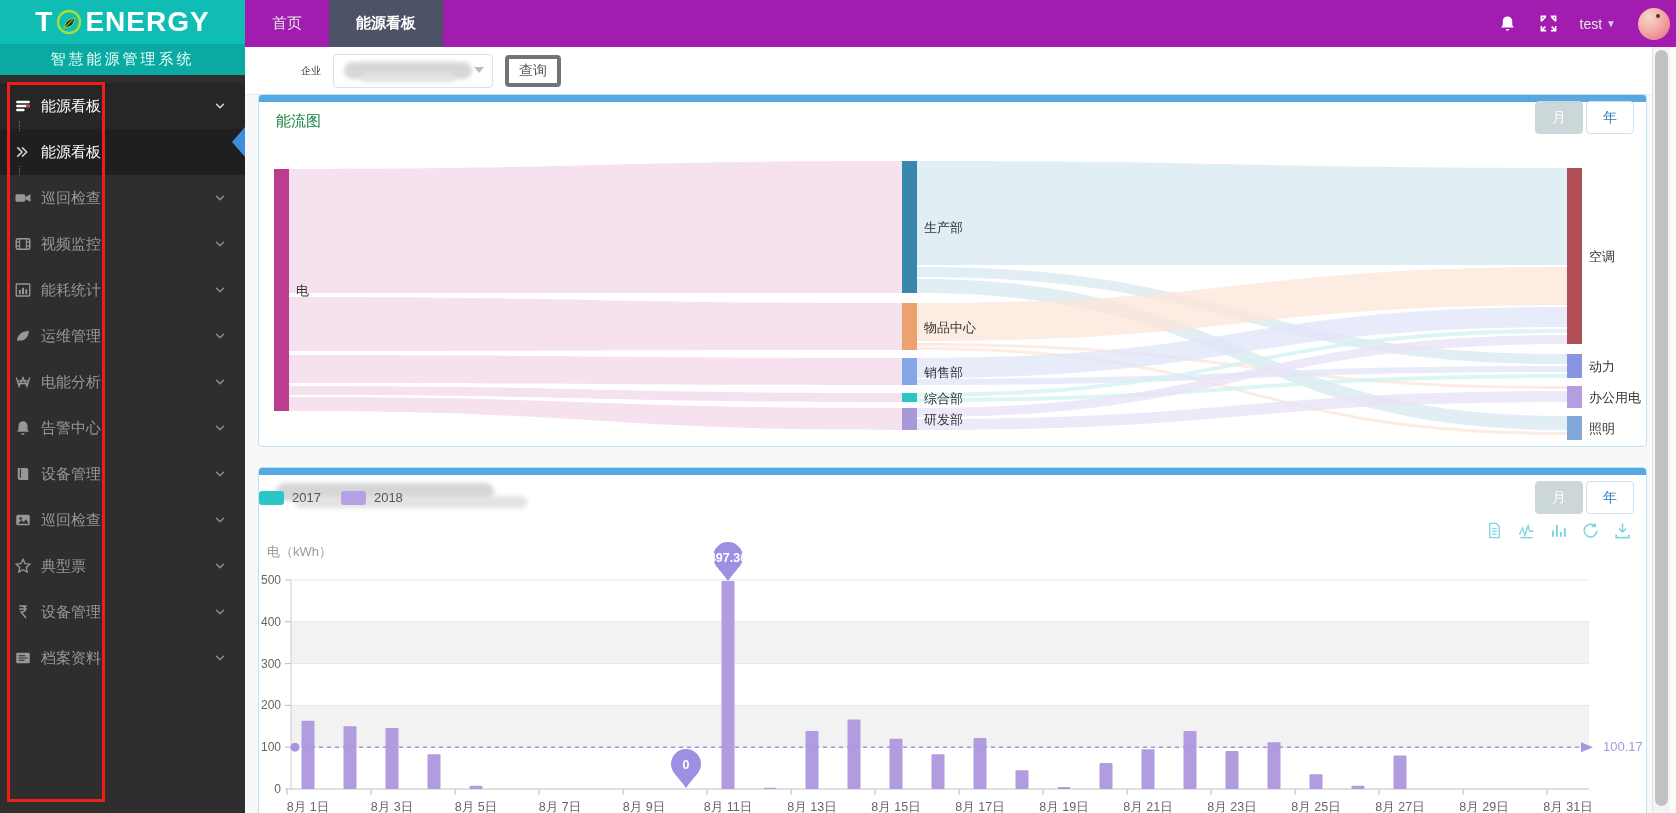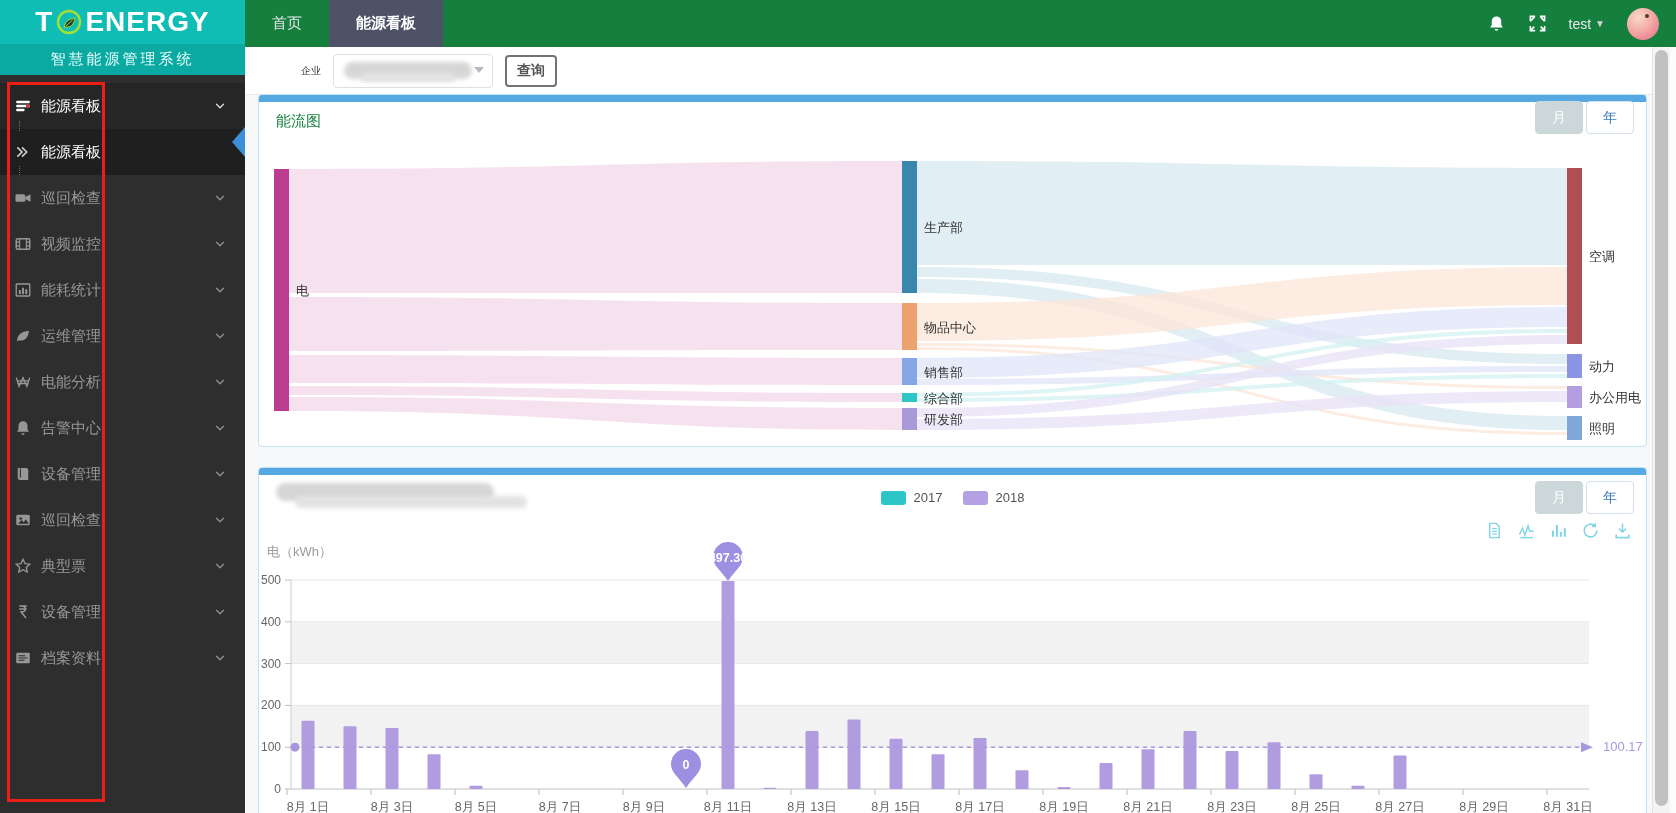--- a/index.html
+++ b/index.html
@@ -22,54 +22,54 @@
   .menu-item.active .mi-chev{color:#dcdcdc;}
   .submenu-item{height:46px;display:flex;align-items:center;padding:0 18px 0 14px;color:#fff;
        font-size:15px;background:#1f1f1f;cursor:pointer;position:relative;}
   .submenu-item .mi-icon{width:16px;height:16px;margin-right:11px;color:#cfd0d0;}
   .dotline{position:absolute;left:19px;width:0;border-left:1px dotted #6d6d6d;}
   .red-annotation-box{position:absolute;left:7px;top:82px;width:92px;height:714px;
        border:3px solid #ec1f14;z-index:9;pointer-events:none;}
   .active-arrow{position:absolute;left:232px;top:127px;width:0;height:0;z-index:8;
        border-top:15px solid transparent;border-bottom:15px solid transparent;border-right:13px solid #3d8fd9;}
   
-  .navbar{position:absolute;left:245px;top:0;width:1431px;height:47px;background:#15803d;
+  .navbar{position:absolute;left:245px;top:0;width:1431px;height:47px;background:#a21caf;
        display:flex;align-items:stretch;z-index:4;}
   .nav-tab{padding:0 27px;display:flex;align-items:center;color:#e3e4e8;font-size:15px;cursor:pointer;}
   .nav-tab.active{background:#4d5267;color:#fff;font-weight:bold;}
-  .nav-right{margin-left:auto;display:flex;align-items:center;gap:22px;padding-right:17px;}
+  .nav-right{margin-left:auto;display:flex;align-items:center;gap:22px;padding-right:6px;}
   .nav-ico{width:19px;height:19px;color:#fff;cursor:pointer;}
   .nav-user{color:#e8e9ec;font-size:14px;display:flex;align-items:center;gap:4px;cursor:pointer;}
   .nav-caret{font-size:10px;color:#cfd2da;}
   .avatar{width:32px;height:32px;border-radius:50%;cursor:pointer;position:relative;overflow:hidden;
        background:radial-gradient(circle at 35% 30%,#f8d9c8 0%,#f3aba6 45%,#ec7e93 80%,#e0608a 100%);}
   .avatar::after{content:"";position:absolute;left:18px;top:6px;width:4px;height:4px;border-radius:50%;background:#4a3a30;}
   
   .main{position:absolute;left:245px;top:47px;width:1407px;height:766px;background:#f7f8fa;}
   .toolbar{height:47px;background:#fff;border-bottom:1px solid #e8eaee;display:flex;align-items:center;padding-left:56px;gap:12px;}
   .toolbar-label{font-size:10px;color:#333;}
   .el-select{width:158px;height:32px;border:1px solid #dcdfe6;border-radius:4px;background:#fff;
        position:relative;cursor:pointer;}
   .blob{position:absolute;background:#d6d6d6;border-radius:9px;filter:blur(2px);}
   .el-caret{position:absolute;right:8px;top:12px;width:0;height:0;border-left:5px solid transparent;
        border-right:5px solid transparent;border-top:6px solid #b6bac3;}
-  .query-btn{height:32px;min-width:46px;padding:0 10px;border:2px solid #737373;border-radius:4px;
-       background:#fff;color:#555;font-size:14px;cursor:pointer;font-family:inherit;font-weight:bold;}
+  .query-btn{height:32px;min-width:46px;padding:0 10px;border:4px solid #737373;border-radius:4px;
+       background:#fff;color:#555;font-size:14px;cursor:pointer;font-family:inherit;}
   
   .panel{position:absolute;left:13px;width:1387px;background:#fff;border:1px solid #c2e1f3;border-radius:4px;}
   .panel-topbar{height:7px;background:#55a8e1;border-radius:3px 3px 0 0;}
   .panel-title{position:absolute;left:17px;top:17px;font-size:15px;color:#15803d;}
   .period-group{position:absolute;display:flex;gap:3px;}
   .pbtn{width:46px;height:31px;border-radius:4px;font-size:14px;display:flex;align-items:center;
        justify-content:center;cursor:pointer;}
   .pbtn.month{background:#ccd7da;color:#fff;border:1px solid #ccd7da;}
   .pbtn.year{background:#fff;color:#3679b7;border:1px solid #d3dfeb;}
   #panel-flow{top:47px;height:351px;}
   #panel-bar{top:420px;height:400px;}
-  .legend{position:absolute;left:0;right:0;top:22px;display:flex;justify-content:center;gap:20px;}
+  .legend{position:absolute;left:0;right:0;top:22px;display:flex;gap:20px;}
   .legend-item{display:flex;align-items:center;gap:8px;cursor:pointer;}
   .legend-swatch{width:25px;height:14px;border-radius:3px;}
   .legend-label{font-size:13px;color:#555;}
   .chart-tools{position:absolute;right:14px;top:53px;display:flex;gap:13px;color:#82d5e5;}
   .chart-tools .tico{width:19px;height:19px;cursor:pointer;}
   .sankey-svg{position:absolute;left:0;top:48px;}
   .bar-svg{position:absolute;left:0;top:40px;}
   
   .scrollbar{position:absolute;left:1652px;top:47px;width:17px;height:766px;background:#f4f4f4;border-left:1px solid #e3e3e3;}
   .scroll-thumb{position:absolute;left:2px;top:3px;width:13px;height:756px;background:#c1c1c1;border-radius:7px;}

